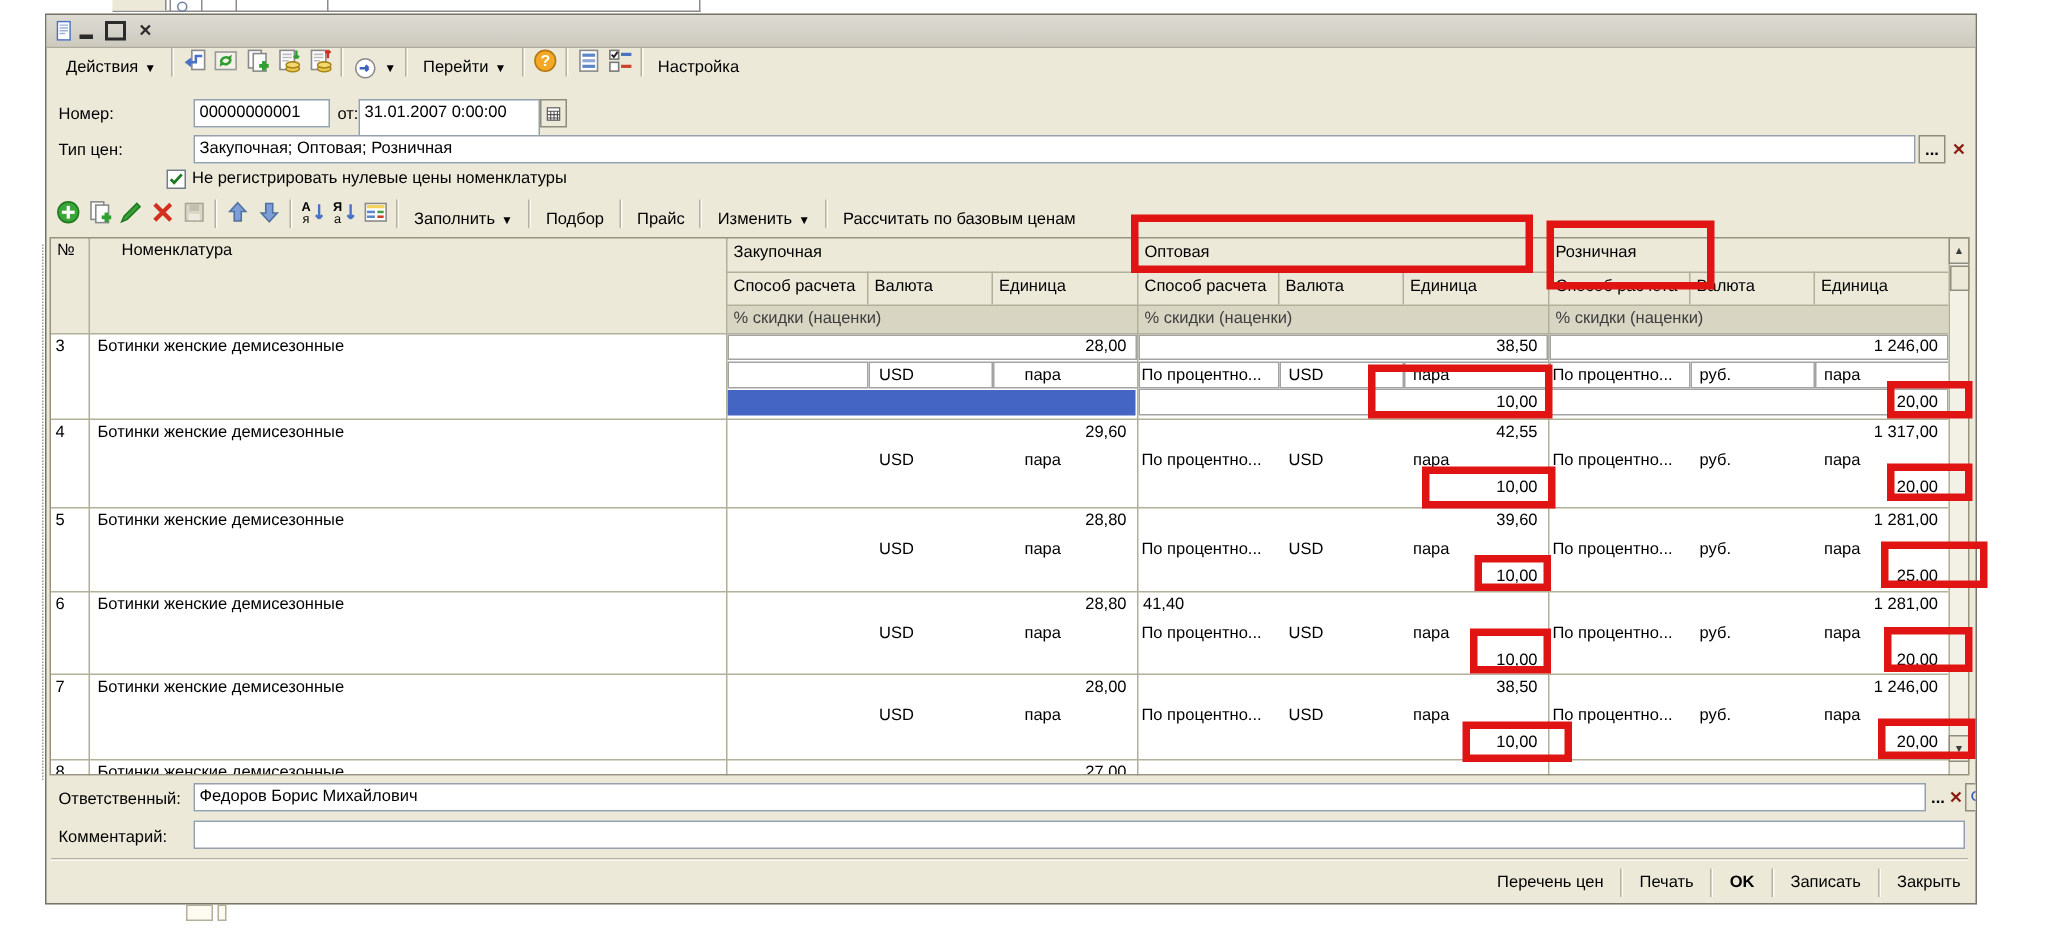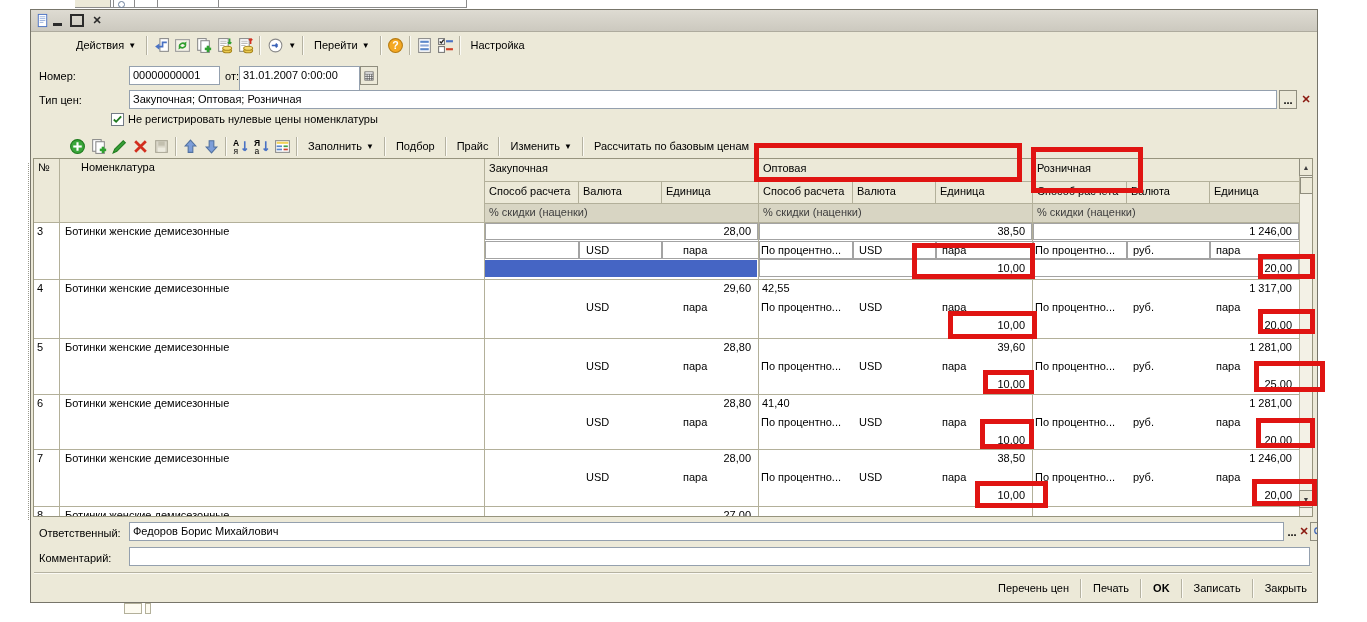--- a/index.html
+++ b/index.html
@@ -12,21 +12,21 @@
   .titlebar{position:absolute;left:0;top:0;width:100%;height:22px;
     background:linear-gradient(#dedbd2,#ccc9bf);display:flex;align-items:center;
     padding:0 4px;box-sizing:border-box;border-bottom:1px solid #aeab9e;}
   .title-text{flex:1;font-weight:bold;font-size:11px;padding-left:4px;white-space:nowrap;}
   .winctl{display:flex;gap:6px;margin-right:-7px;}
   .winctl span{width:14px;height:14px;display:flex;align-items:flex-end;justify-content:center;
     font-weight:bold;color:#2b2b2b;cursor:default;font-size:11px;}
   .ctl-min i{display:block;width:9px;height:3px;background:#2b2b2b;margin-bottom:2px;}
   .ctl-max i{display:block;width:10px;height:9px;border:2px solid #2b2b2b;margin-bottom:1px;}
   
-  .tb{position:absolute;display:flex;align-items:center;margin-left:32px;}
+  .tb{position:absolute;display:flex;}
   .tb1{left:0;top:22px;width:100%;height:26px;padding-left:6px;box-sizing:border-box;}
   .tb2{left:4px;top:123px;height:26px;}
   .btn{display:flex;align-items:center;padding:3px 7px;white-space:nowrap;cursor:default;}
   .btn .dd{font-size:8px;margin-left:4px;}
   .sep{width:0;height:19px;border-left:1px solid #b5b2a1;border-right:1px solid #fbfaf4;margin:0 3px;}
   .ic{width:17px;height:17px;margin:0 2px;flex:0 0 auto;}
   
   .lbl{position:absolute;white-space:nowrap;}
   .inp{position:absolute;background:#fff;border:1px solid #94a0ae;box-sizing:border-box;
     padding:2px 3px;white-space:nowrap;overflow:hidden;}
@@ -343,21 +343,21 @@
           <div class="cellspan" style="left: 1099px; top: 22px; width: 73px; text-align: left;">руб.</div>
           <div class="cellspan" style="left: 1182px; top: 22px; width: 65px; text-align: left;">пара</div>
           <div class="cellspan" style="left: 1002px; top: 40px; width: 256px; text-align: right;">20,00</div>
         </div>
         <div class="rowclip" style="left: 34px; top: 279px; width: 1265px; height: 58px;">
           <div class="cellspan" style="left: 3px; top: 3px; width: 20px; text-align: left;">4</div>
           <div class="cellspan" style="left: 31px; top: 3px; width: 410px; text-align: left;">Ботинки женские демисезонные</div>
           <div class="cellspan" style="left: 454px; top: 3px; width: 263px; text-align: right;">29,60</div>
           <div class="cellspan" style="left: 552px; top: 22px; width: 73px; text-align: left;">USD</div>
           <div class="cellspan" style="left: 649px; top: 22px; width: 72px; text-align: left;">пара</div>
-          <div class="cellspan" style="left: 728px; top: 3px; width: 263px; ">42,55</div>
+          <div class="cellspan" style="left: 728px; top: 3px; width: 263px; text-align: right;">42,55</div>
           <div class="cellspan" style="left: 727px; top: 22px; width: 86px; text-align: left;">По процентно...</div>
           <div class="cellspan" style="left: 825px; top: 22px; width: 73px; text-align: left;">USD</div>
           <div class="cellspan" style="left: 908px; top: 22px; width: 72px; text-align: left;">пара</div>
           <div class="cellspan" style="left: 728px; top: 40px; width: 263px; text-align: right;">10,00</div>
           <div class="cellspan" style="left: 1002px; top: 3px; width: 256px; text-align: right;">1 317,00</div>
           <div class="cellspan" style="left: 1001px; top: 22px; width: 86px; text-align: left;">По процентно...</div>
           <div class="cellspan" style="left: 1099px; top: 22px; width: 73px; text-align: left;">руб.</div>
           <div class="cellspan" style="left: 1182px; top: 22px; width: 65px; text-align: left;">пара</div>
           <div class="cellspan" style="left: 1002px; top: 40px; width: 256px; text-align: right;">20,00</div>
         </div>

